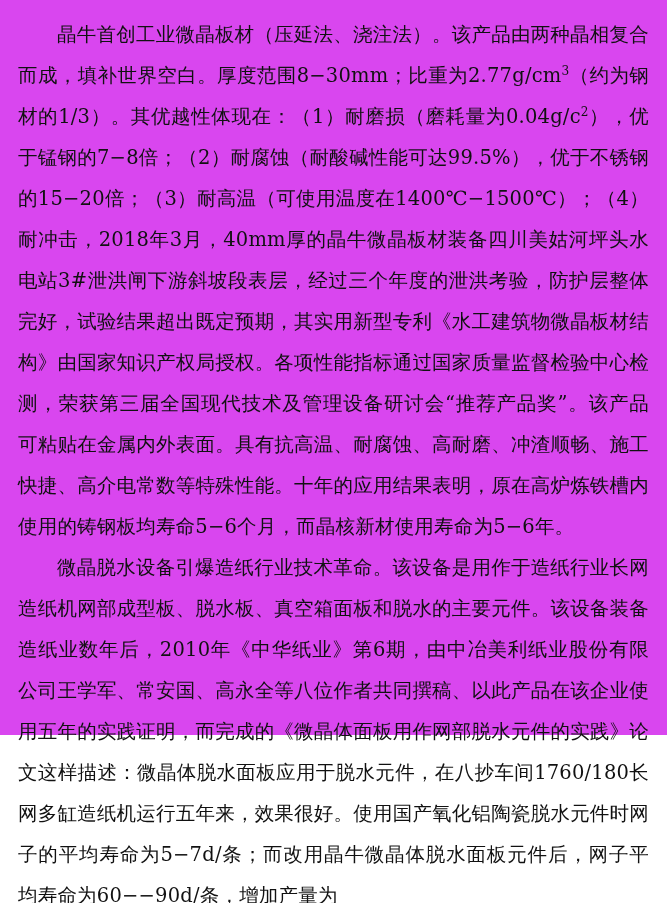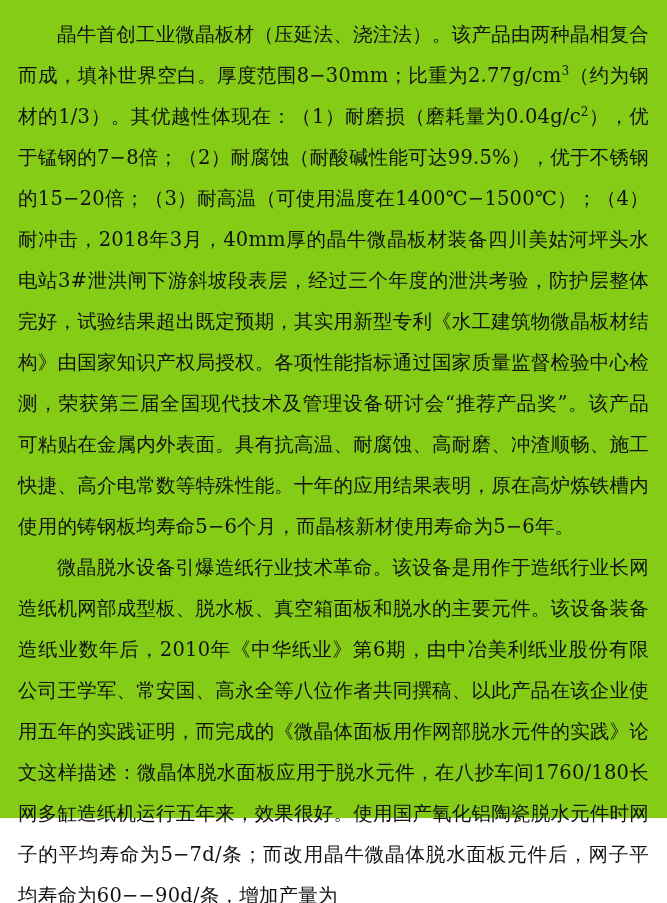--- a/index.html
+++ b/index.html
@@ -9,24 +9,24 @@
   }
   body {
     width: 667px;
     height: 903px;
     font-family: "DejaVu Serif", "Liberation Serif", serif;
     color: #1a1a1a;
     overflow: hidden;
   }
   .page {
     width: 667px;
-    height: 818px;
+    height: 735px;
     box-sizing: border-box;
     padding: 14px 18px 0 18px;
-    background: #84cc16;
+    background: #d946ef;
   }
   .para {
     margin: 0;
     font-size: 19.5px;
     line-height: 41px;
     text-align: justify;
     text-justify: inter-ideograph;
     text-indent: 2em;
     letter-spacing: 0.2px;
     color: #111111;

